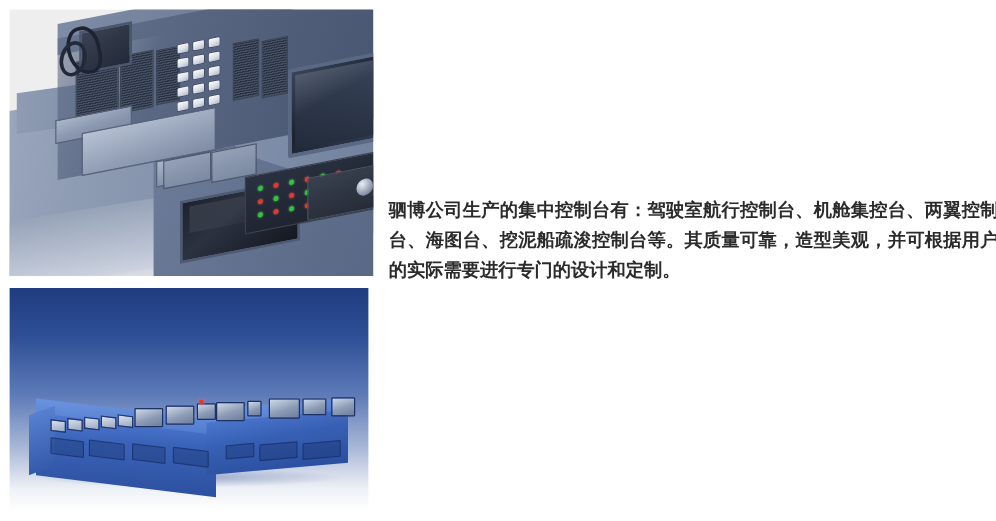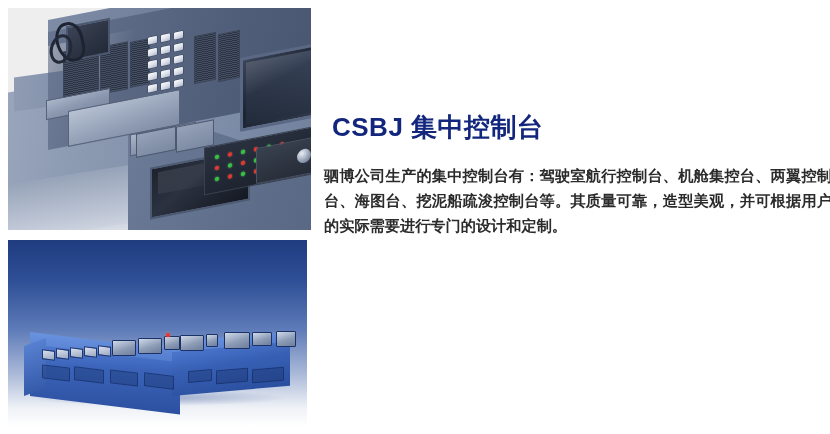--- a/index.html
+++ b/index.html
@@ -454,15 +454,14 @@
           <div class="pb-door" style="left: 118px; top: 52px; width: 28px; height: 12px; transform: skewY(7deg);"></div>
           <div class="pb-door" style="left: 162px; top: 48px; width: 22px; height: 10px; transform: skewY(-5deg);"></div>
           <div class="pb-door" style="left: 190px; top: 47px; width: 30px; height: 12px; transform: skewY(-5deg);"></div>
           <div class="pb-door" style="left: 226px; top: 46px; width: 30px; height: 12px; transform: skewY(-5deg);"></div>
         </div>
     </div>
   </div>
 </div>
 
 <div id="text-column">
-  <h1 id="product-title">CSBJ 集中控制台</h1>
   <p id="product-description">驷博公司生产的集中控制台有：驾驶室航行控制台、机舱集控台、两翼控制台、海图台、挖泥船疏浚控制台等。其质量可靠，造型美观，并可根据用户的实际需要进行专门的设计和定制。</p>
 </div>
 
 </body></html>

